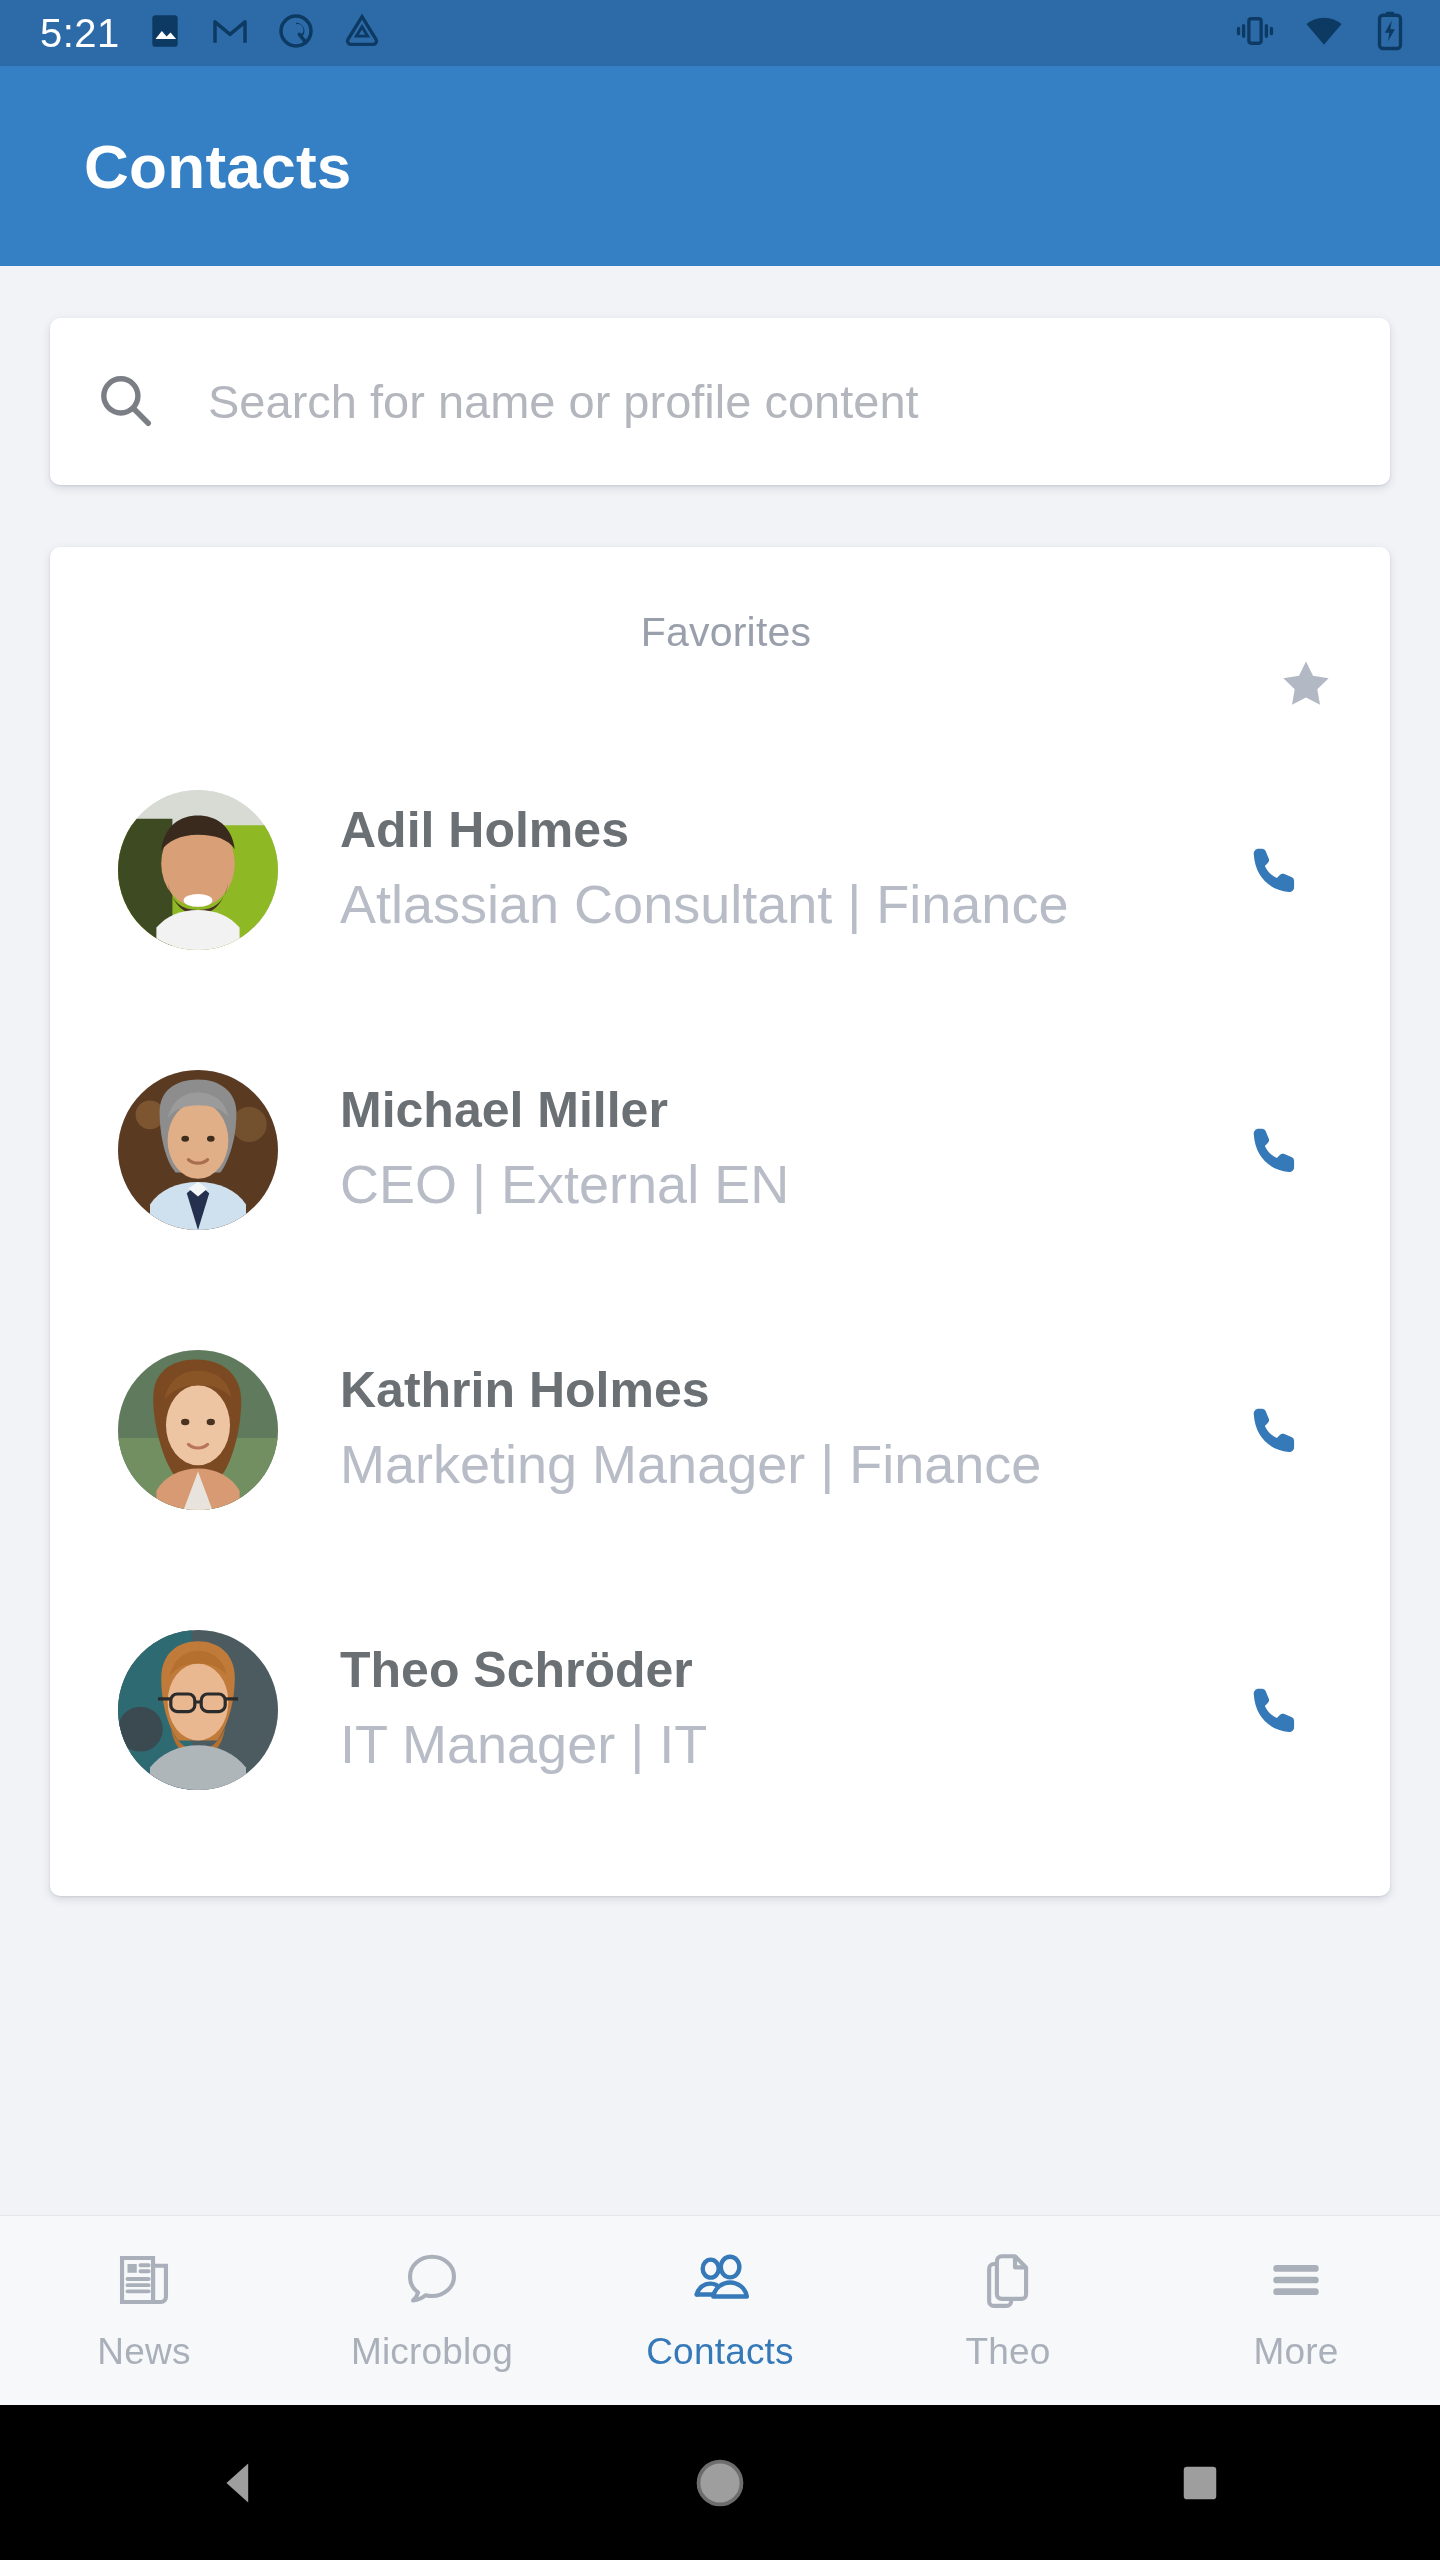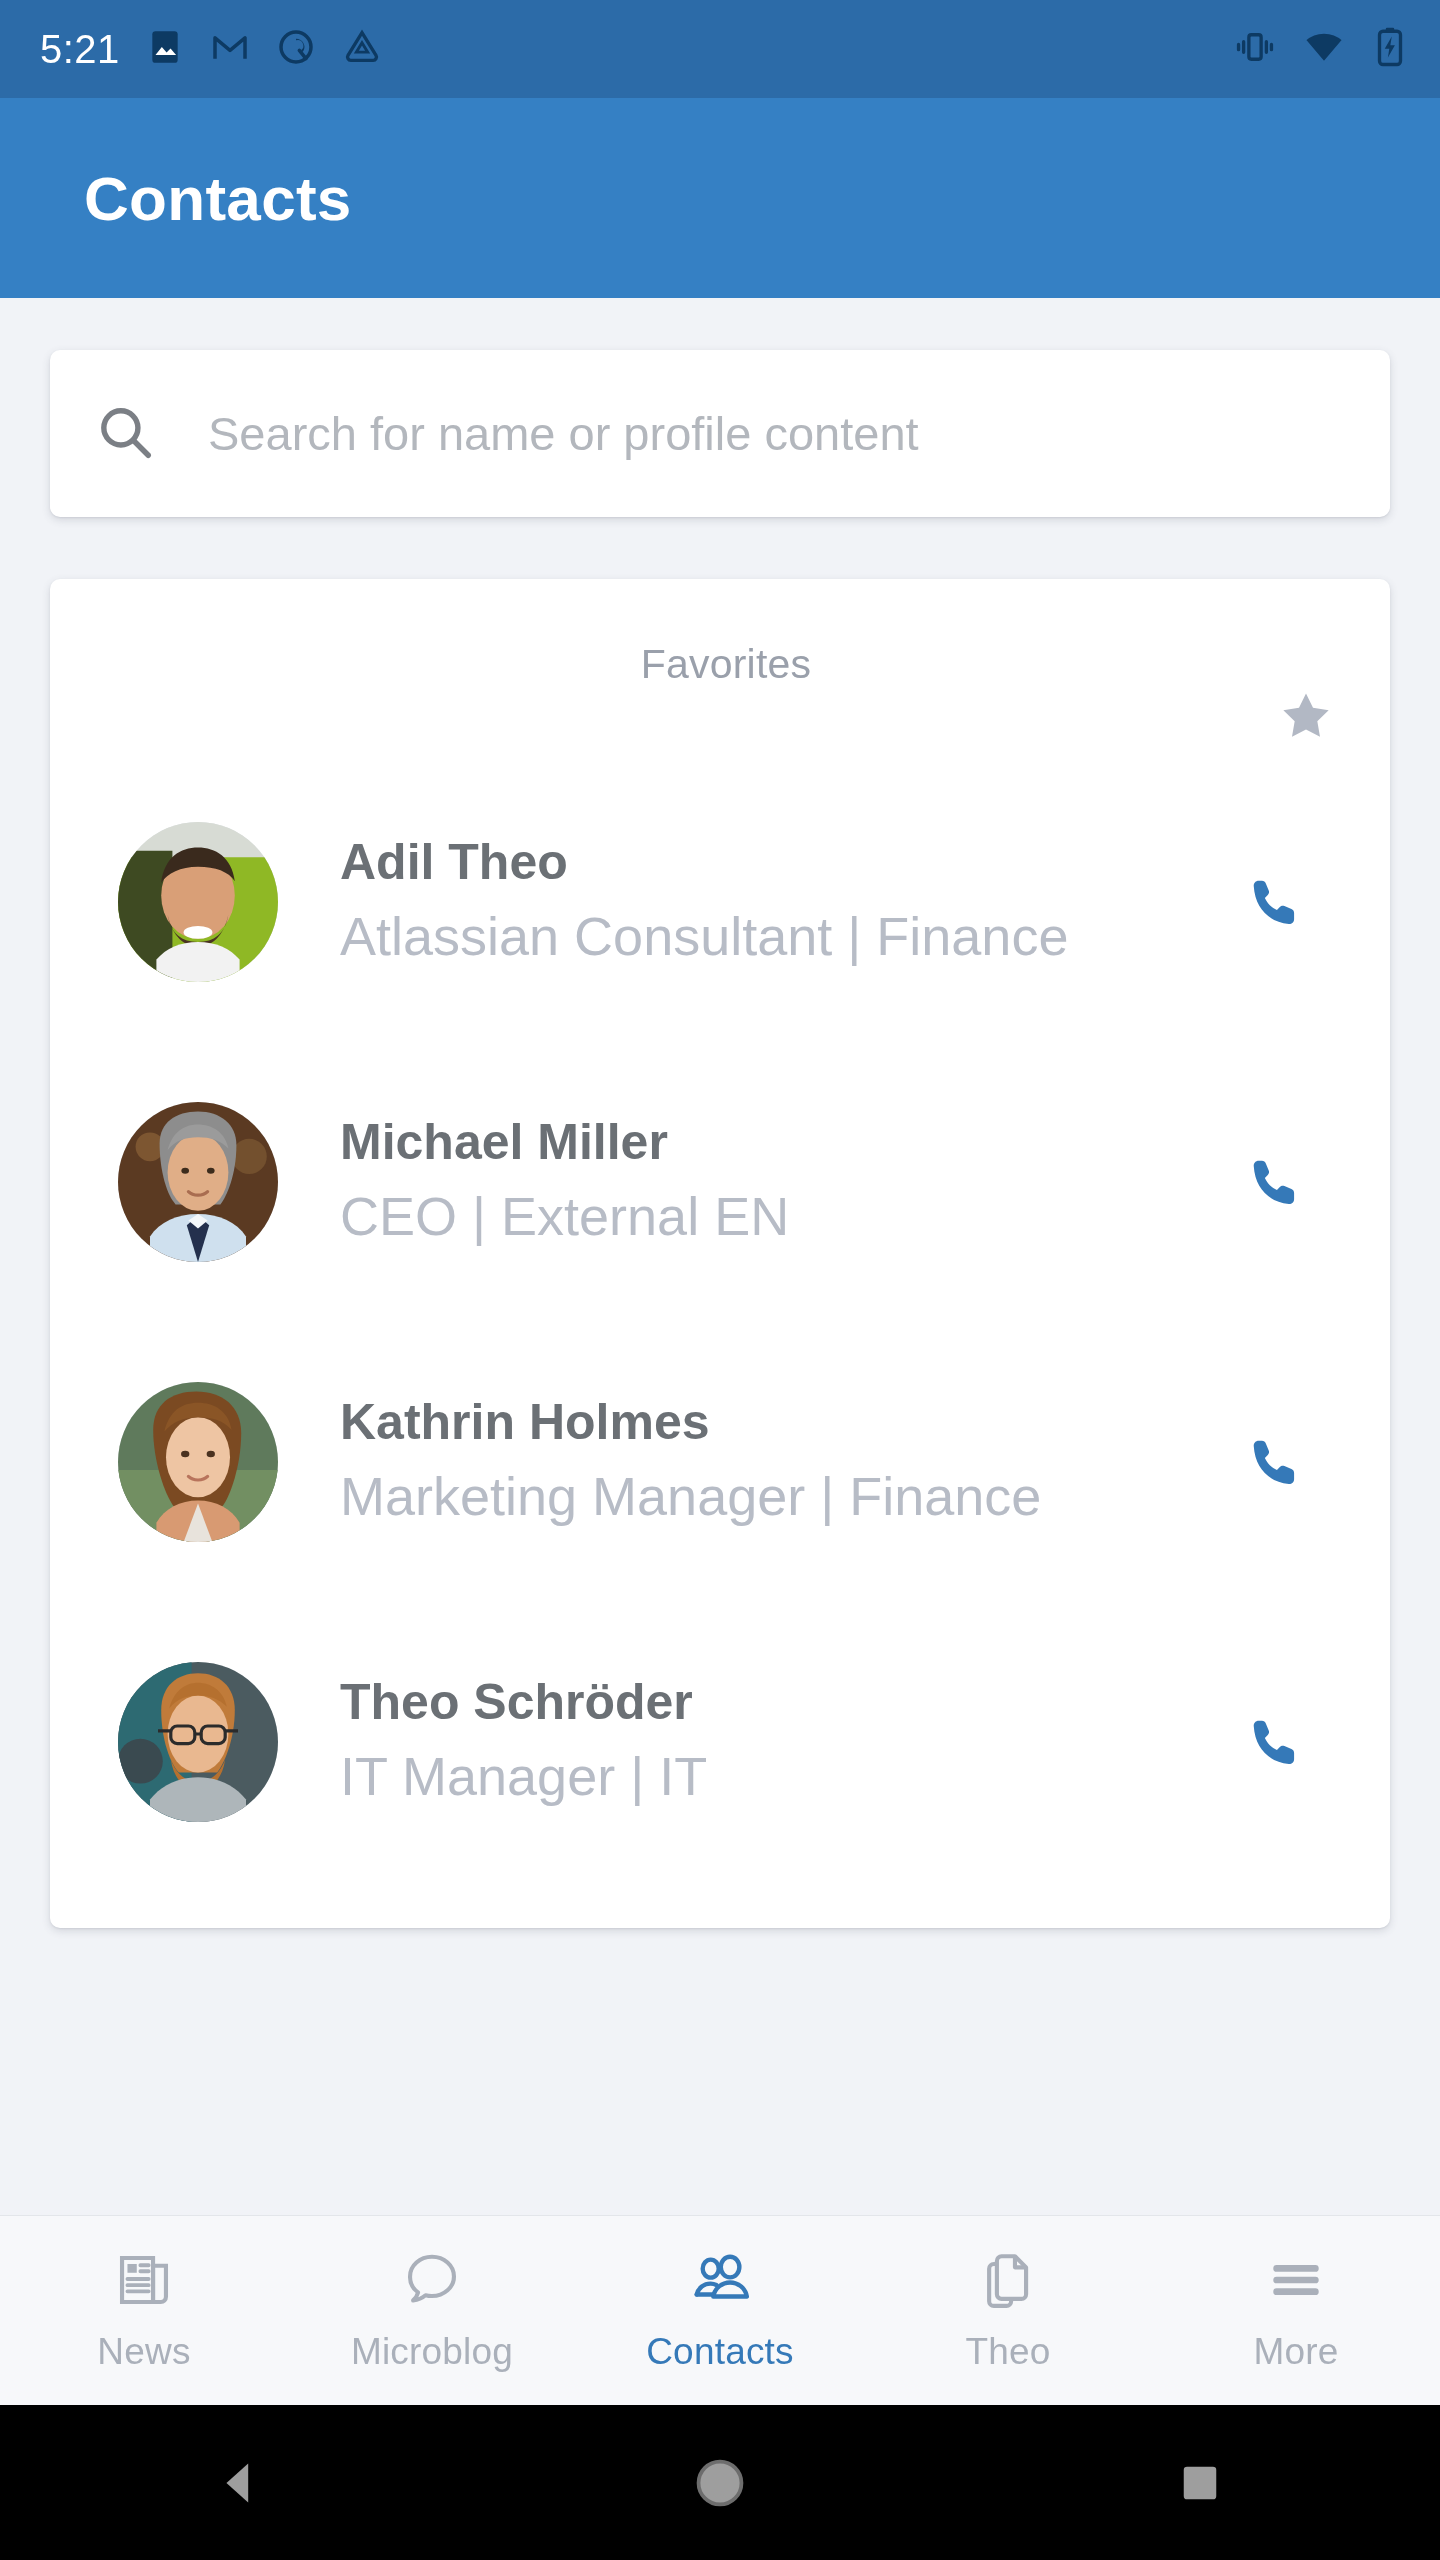--- a/index.html
+++ b/index.html
@@ -14,21 +14,21 @@
     position: relative;
     width: 1440px;
     height: 2560px;
     display: flex;
     flex-direction: column;
     background: #f1f3f7;
   }
 
   
   .status-bar {
-    height: 98px;
+    height: 66px;
     background: #2c6ba8;
     display: flex;
     align-items: center;
     padding: 0 32px 0 40px;
     flex: 0 0 auto;
   }
   .status-left {
     display: flex;
     align-items: center;
     gap: 26px;
@@ -292,21 +292,21 @@
               <path d="M0 22h100v78H0z" fill="#8fb825"></path>
               <path d="M0 18h34v82H0z" fill="#3e4a22"></path>
               <ellipse cx="50" cy="46" rx="23" ry="27" fill="#d99f77"></ellipse>
               <path d="M27 38c2-16 12-22 23-22s21 6 23 21c-4-6-12-9-23-9s-19 4-23 10z" fill="#3a2a1d"></path>
               <path d="M31 58c3 14 11 20 19 20s16-6 19-20c-2 12-9 17-19 17s-17-5-19-17z" fill="#4a3422"></path>
               <ellipse cx="50" cy="69" rx="9" ry="4" fill="#fff"></ellipse>
               <path d="M24 86c6-7 15-11 26-11s20 4 26 11v14H24z" fill="#f2f2f2"></path>
             </svg>
           </div>
           <div class="contact-text">
-            <div class="contact-name">Adil Theo</div>
+            <div class="contact-name">Adil Holmes</div>
             <div class="contact-sub">Atlassian Consultant | Finance</div>
           </div>
           <div class="call-btn">
             <svg width="58" height="58" viewBox="0 0 24 24">
                 <path d="M6.6 3.2c.8 0 1.3.4 1.6 1.1l1.2 2.9c.3.7.1 1.4-.4 1.9l-1.2 1.2c1 2.2 2.8 4 5 5l1.2-1.2c.5-.5 1.2-.7 1.9-.4l2.9 1.2c.7.3 1.1.9 1.1 1.6v2.6c0 1.2-1 2.1-2.2 2C9.4 20.2 3.8 14.6 3.2 5.4 3.1 4.2 4 3.2 5.2 3.2z" fill="#3579b8"></path>
               </svg>
           </div>
         </div>
 
         <div class="contact-row">

